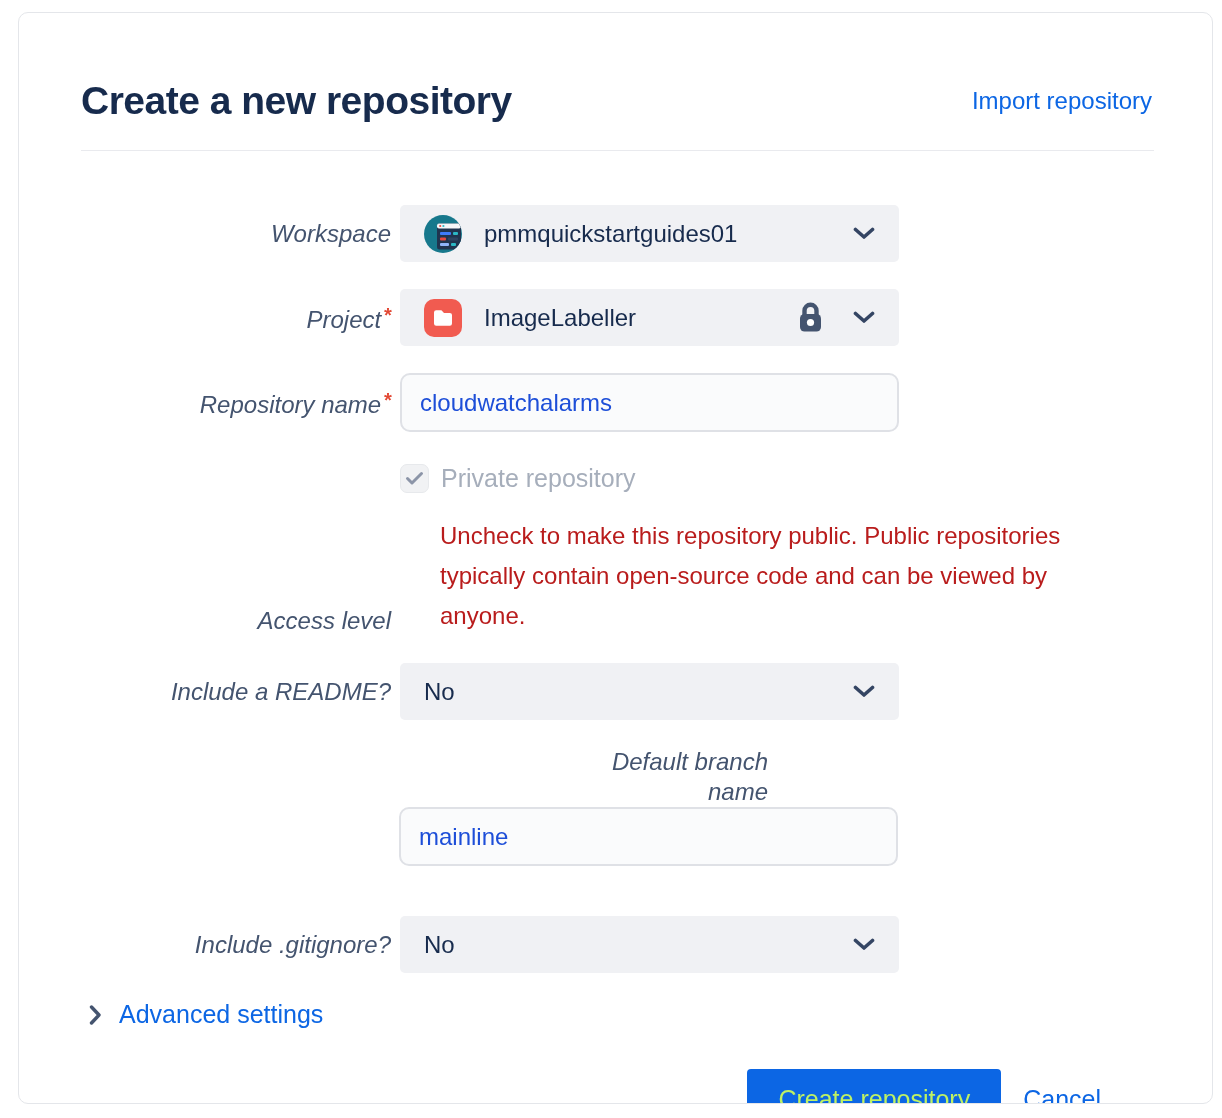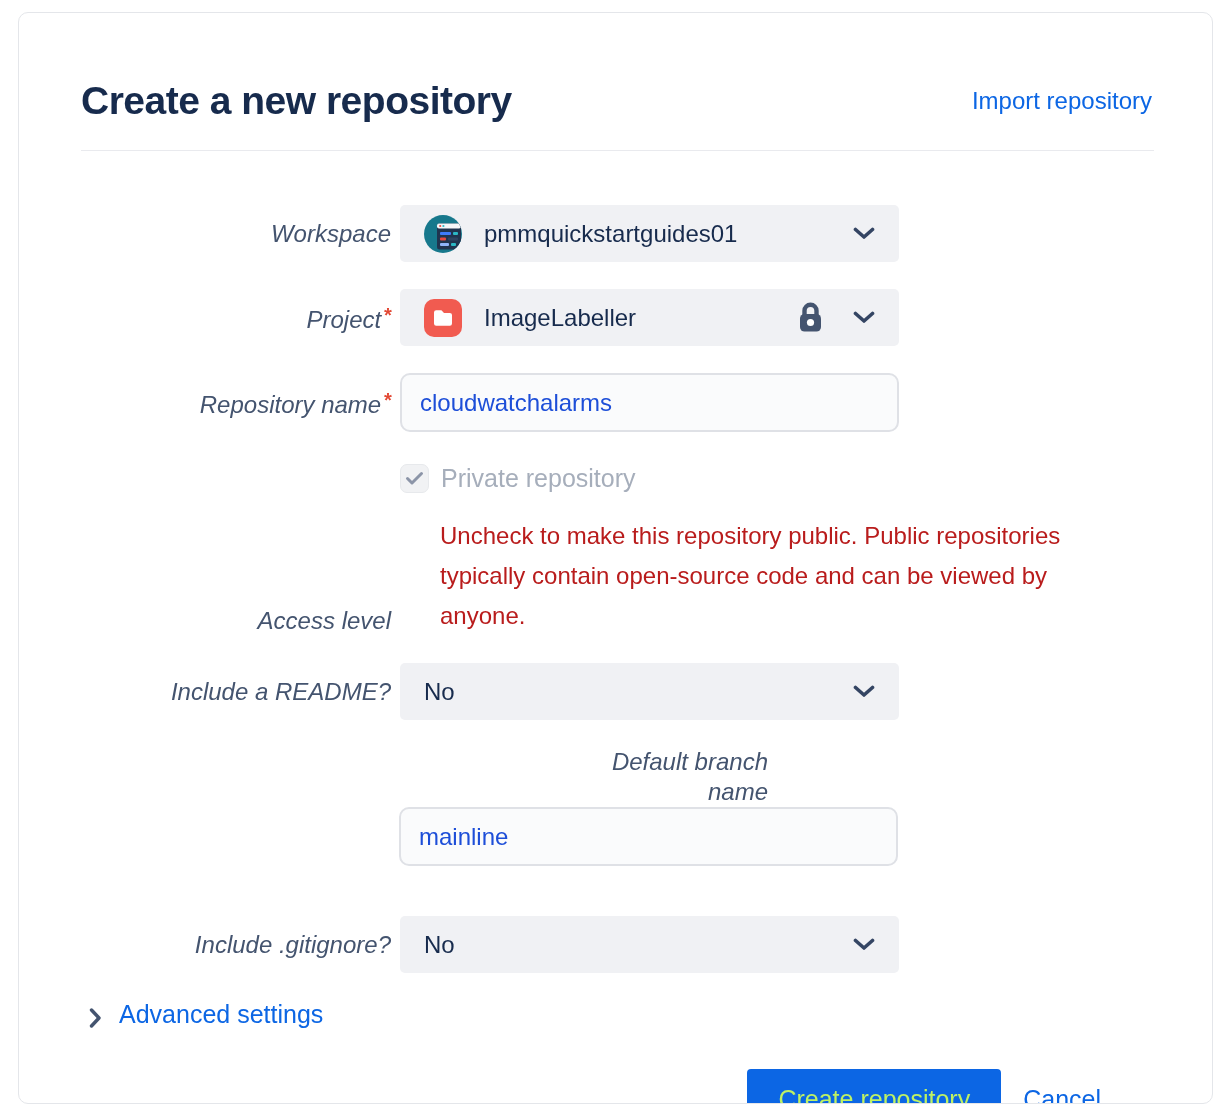--- a/index.html
+++ b/index.html
@@ -98,21 +98,21 @@
     font-size: 25px; color: #A6AEBB; margin-left: 12px; font-weight: 400;
   }
   .help-text {
     margin-top: 21px; margin-left: 40px;
     max-width: 676px;
     font-size: 24px; line-height: 40px; color: #b91c1c;
   }
   
   .advanced {
     margin-top: 16px; padding-left: 8px;
-    display: flex; align-items: flex-end;
+    display: flex; align-items: center;
     cursor: pointer;
   }
   .advanced .adv-chev { display: flex; margin-right: 17px; }
   .advanced-label { font-size: 25px; font-weight: 500; color: #0C66E4; }
   
   .footer {
     margin-top: 40px;
     display: flex; justify-content: flex-end; align-items: center;
     gap: 22px;
     padding-right: 53px;

